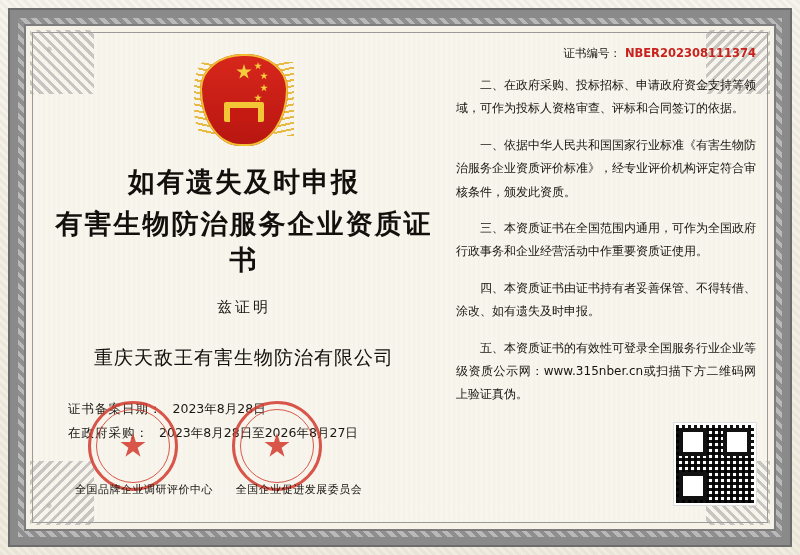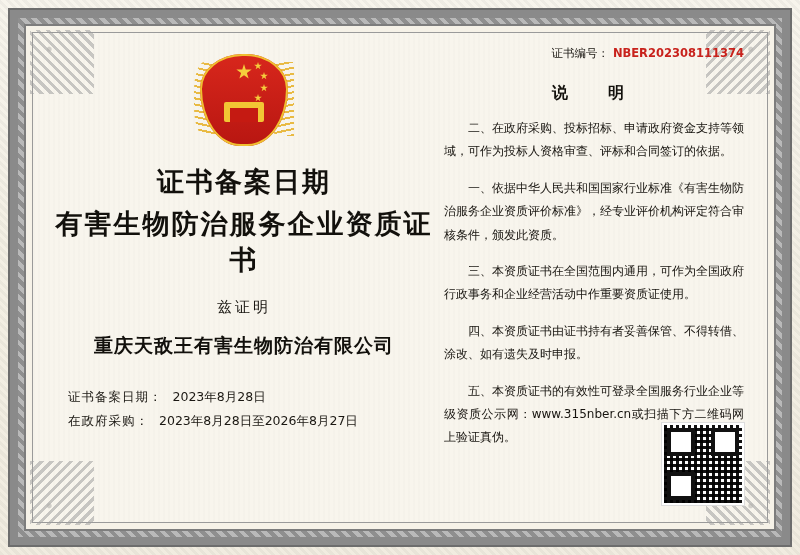--- a/index.html
+++ b/index.html
@@ -89,21 +89,21 @@
   .star-s{position:absolute;width:8px;height:8px;background:#f5cd3c;
     clip-path:polygon(50% 0%,61% 35%,98% 35%,68% 57%,79% 91%,50% 70%,21% 91%,32% 57%,2% 35%,39% 35%);}
   .s1{left:62px;top:14px;} .s2{left:68px;top:24px;} .s3{left:68px;top:36px;} .s4{left:62px;top:46px;}
 
   .title1,.title2{
     font-weight:bold;color:#12100c;letter-spacing:2px;
   }
   .title1{font-size:27px;margin-top:12px;}
   .title2{font-size:27px;margin-top:6px;}
   .zizhengming{font-size:15px;color:#1b1813;margin-top:20px;letter-spacing:3px;}
-  .company{font-size:19px;font-weight:bold;color:#12100c;margin-top:16px;letter-spacing:1px;}
+  .company{font-size:19px;font-weight:normal;color:#12100c;margin-top:28px;letter-spacing:1px;}
   .grade{
     margin-top:18px;font-size:38px;font-weight:bold;color:#cf1616;
     letter-spacing:4px;text-shadow:0 1px 0 rgba(0,0,0,.18);
   }
   .dates{
     margin-top:26px;font-size:12.5px;color:#1b1813;text-align:left;
     padding-left:24px;line-height:1.9;
   }
   .dates .lbl{letter-spacing:1px;text-align:center;}
   .dates .val{margin-left:10px;}
@@ -126,21 +126,21 @@
   .seal1{left:34px;top:0;}
   .seal2{left:178px;top:0;}
   .seal-caption{
     position:absolute;bottom:0;font-size:11px;color:#15120e;letter-spacing:.5px;
   }
   .cap1{left:0;width:180px;text-align:center;}
   .cap2{left:150px;width:190px;text-align:center;}
 
   
   .right{
-    position:absolute;right:12px;top:0;width:300px;height:100%;
+    position:absolute;right:0;top:0;width:300px;height:100%;
   }
   .certno{
     font-size:11.5px;color:#1b1813;text-align:right;margin-top:2px;
   }
   .certno .num{color:#c8221c;font-weight:bold;margin-left:4px;}
   .shuoming{
     text-align:center;font-size:16px;font-weight:bold;color:#12100c;
     letter-spacing:12px;margin-top:22px;
   }
   .para{
@@ -179,42 +179,53 @@
         <div class="wheat-r"></div>
         <div class="shield"></div>
         <div class="star-big"></div>
         <div class="star-s s1"></div>
         <div class="star-s s2"></div>
         <div class="star-s s3"></div>
         <div class="star-s s4"></div>
         <div class="gate"></div>
       </div>
 
-      <div class="title1">证书备案日期</div>
+      <div class="title1">如有遗失及时申报</div>
       <div class="title2">有害生物防治服务企业资质证书</div>
       <div class="zizhengming">兹证明</div>
       <div class="company">重庆天敌王有害生物防治有限公司</div>
 
       <div class="dates">
         <div>
           <span class="lbl">证书备案日期：</span><span class="val">2023年8月28日</span>
         </div>
         <div>
           <span class="lbl">在政府采购：</span><span class="val">2023年8月28日至2026年8月27日</span>
         </div>
       </div>
 
+      <div class="seals">
+        <div class="seal seal1">
+          <div class="ring"></div>
+            <div class="star"></div>
+        </div>
+        <div class="seal seal2">
+          <div class="ring"></div>
+            <div class="star"></div>
+        </div>
+        <div class="seal-caption cap1">全国品牌企业调研评价中心</div>
+        <div class="seal-caption cap2">全国企业促进发展委员会</div>
+      </div>
     </div>
 
     <div class="right">
       <div class="certno">
         <span>证书编号：</span><span class="num">NBER202308111374</span>
       </div>
 
-      <div class="shuoming">说　明</div>
 
       <div class="para"><span class="ind"></span><span>二、在政府采购、投标招标、申请政府资金支持等领域，可作为投标人资格审查、评标和合同签订的依据。</span></div>
       <div class="para"><span class="ind"></span><span>一、依据中华人民共和国国家行业标准《有害生物防治服务企业资质评价标准》，经专业评价机构评定符合审核条件，颁发此资质。</span></div>
       <div class="para"><span class="ind"></span><span>三、本资质证书在全国范围内通用，可作为全国政府行政事务和企业经营活动中作重要资质证使用。</span></div>
       <div class="para"><span class="ind"></span><span>四、本资质证书由证书持有者妥善保管、不得转借、涂改、如有遗失及时申报。</span></div>
       <div class="para"><span class="ind"></span><span>五、本资质证书的有效性可登录全国服务行业企业等级资质公示网：www.315nber.cn或扫描下方二维码网上验证真伪。</span></div>
 
       <div class="qr">
         <div class="pe a"></div>
           <div class="pe b"></div>

